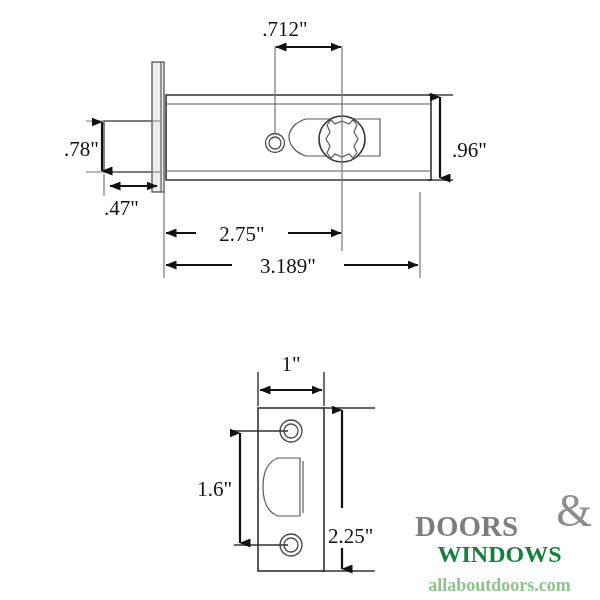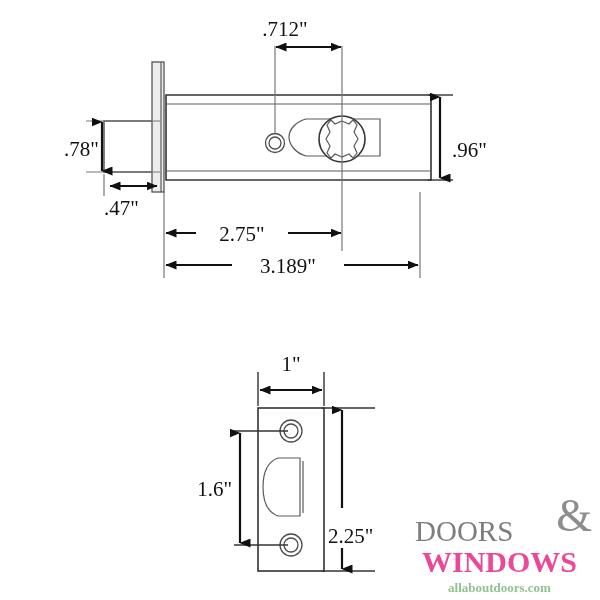--- a/index.html
+++ b/index.html
@@ -94,51 +94,51 @@
     margin-bottom: -2px;
   }
   #watermark .wm-row {
     display: block;
     position: relative;
     height: 27px;
   }
   #watermark .wm-l2 {
     font-family: "Liberation Serif", serif;
     font-size: 29px;
-    font-weight: normal;
+    font-weight: bold;
     letter-spacing: 0px;
     color: #7d7d7d;
     position: absolute;
     left: 8px;
     top: -2px;
   }
   #watermark .wm-amp {
     font-family: "Liberation Serif", serif;
     font-size: 46px;
     color: #8d8d8d;
     position: absolute;
     right: 0px;
     top: -26px;
   }
   #watermark .wm-l3 {
     font-family: "Liberation Serif", serif;
-    font-size: 30px;
+    font-size: 24px;
     font-weight: bold;
-    color: #ec4899;
+    color: #15803d;
     display: block;
     margin-top: 1px;
     letter-spacing: 0px;
   }
   #watermark .wm-url {
     font-family: "Liberation Serif", serif;
-    font-size: 13px;
+    font-size: 18px;
     font-weight: bold;
     color: #90c390;
     display: block;
-    margin-top: 4px;
+    margin-top: 10px;
   }
 </style>
 </head>
 <body>
 
 <div id="drawing-root">
 <svg class="drawing" viewBox="0 0 600 600" xmlns="http://www.w3.org/2000/svg">
 
   <defs>
     <marker id="ah-r" markerWidth="11" markerHeight="9" refX="10.5" refY="4.5" orient="auto" markerUnits="userSpaceOnUse">

